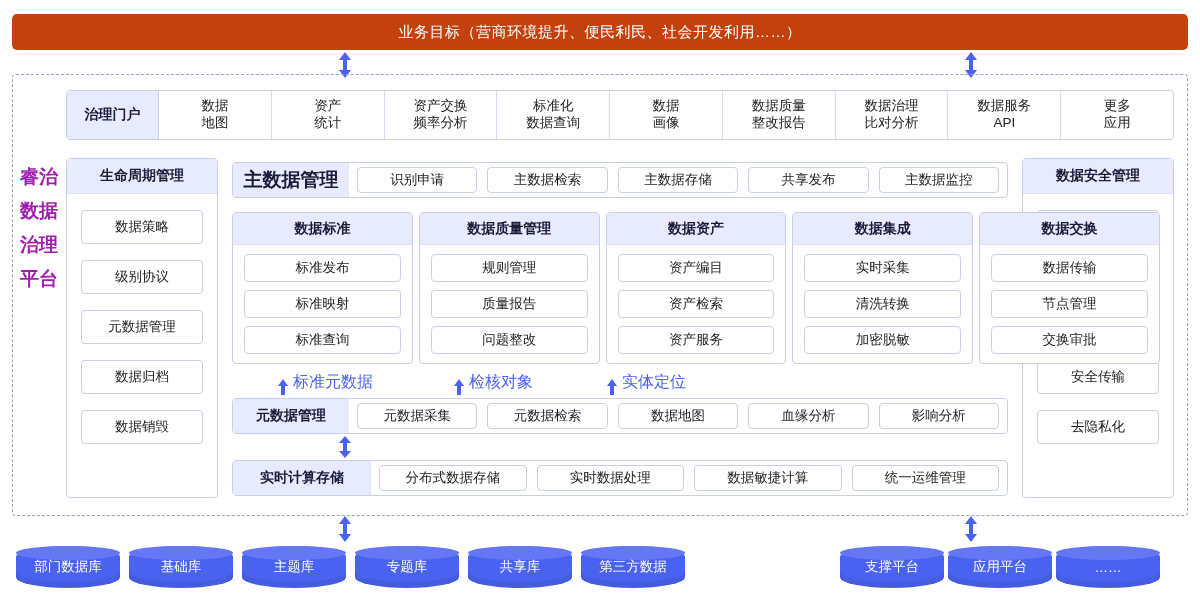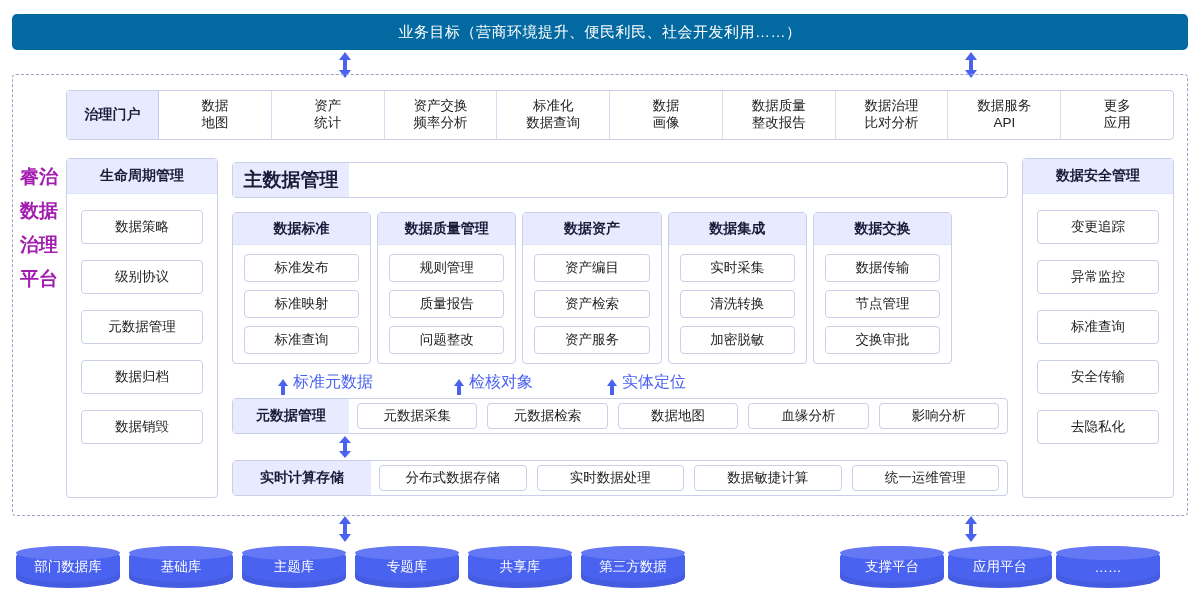--- a/index.html
+++ b/index.html
@@ -20,21 +20,21 @@
     height: 598px;
   }
 
   
   .goal-bar {
     position: absolute;
     left: 12px;
     top: 14px;
     width: 1176px;
     height: 36px;
-    background: #0369a1;
+    background: #c2410c;
     border-radius: 5px;
     color: #fff;
     font-size: 15px;
     display: flex;
     align-items: center;
     justify-content: center;
     letter-spacing: 0.5px;
   }
 
   
@@ -211,21 +211,21 @@
   .master-row .inner .box {
     flex: 1 1 0;
     height: 100%;
   }
 
   
   .cap-wrap {
     position: absolute;
     left: 232px;
     top: 212px;
-    width: 720px;
+    width: 928px;
     height: 152px;
     display: flex;
     gap: 6px;
   }
   .cap-col {
     flex: 1 1 0;
     box-sizing: border-box;
     border: 1px solid #c9cfe8;
     border-radius: 4px;
     background: #fff;
@@ -448,20 +448,27 @@
       <div class="box">变更追踪</div>
       <div class="box">异常监控</div>
       <div class="box">标准查询</div>
       <div class="box">安全传输</div>
       <div class="box">去隐私化</div>
     </div>
   </div>
 
   <div class="master-row">
     <div class="head">主数据管理</div>
+    <div class="inner">
+      <div class="box">识别申请</div>
+      <div class="box">主数据检索</div>
+      <div class="box">主数据存储</div>
+      <div class="box">共享发布</div>
+      <div class="box">主数据监控</div>
+    </div>
   </div>
 
   <div class="cap-wrap">
 
     <div class="cap-col">
       <div class="hdr">数据标准</div>
       <div class="items">
         <div class="box">标准发布</div>
         <div class="box">标准映射</div>
         <div class="box">标准查询</div>

